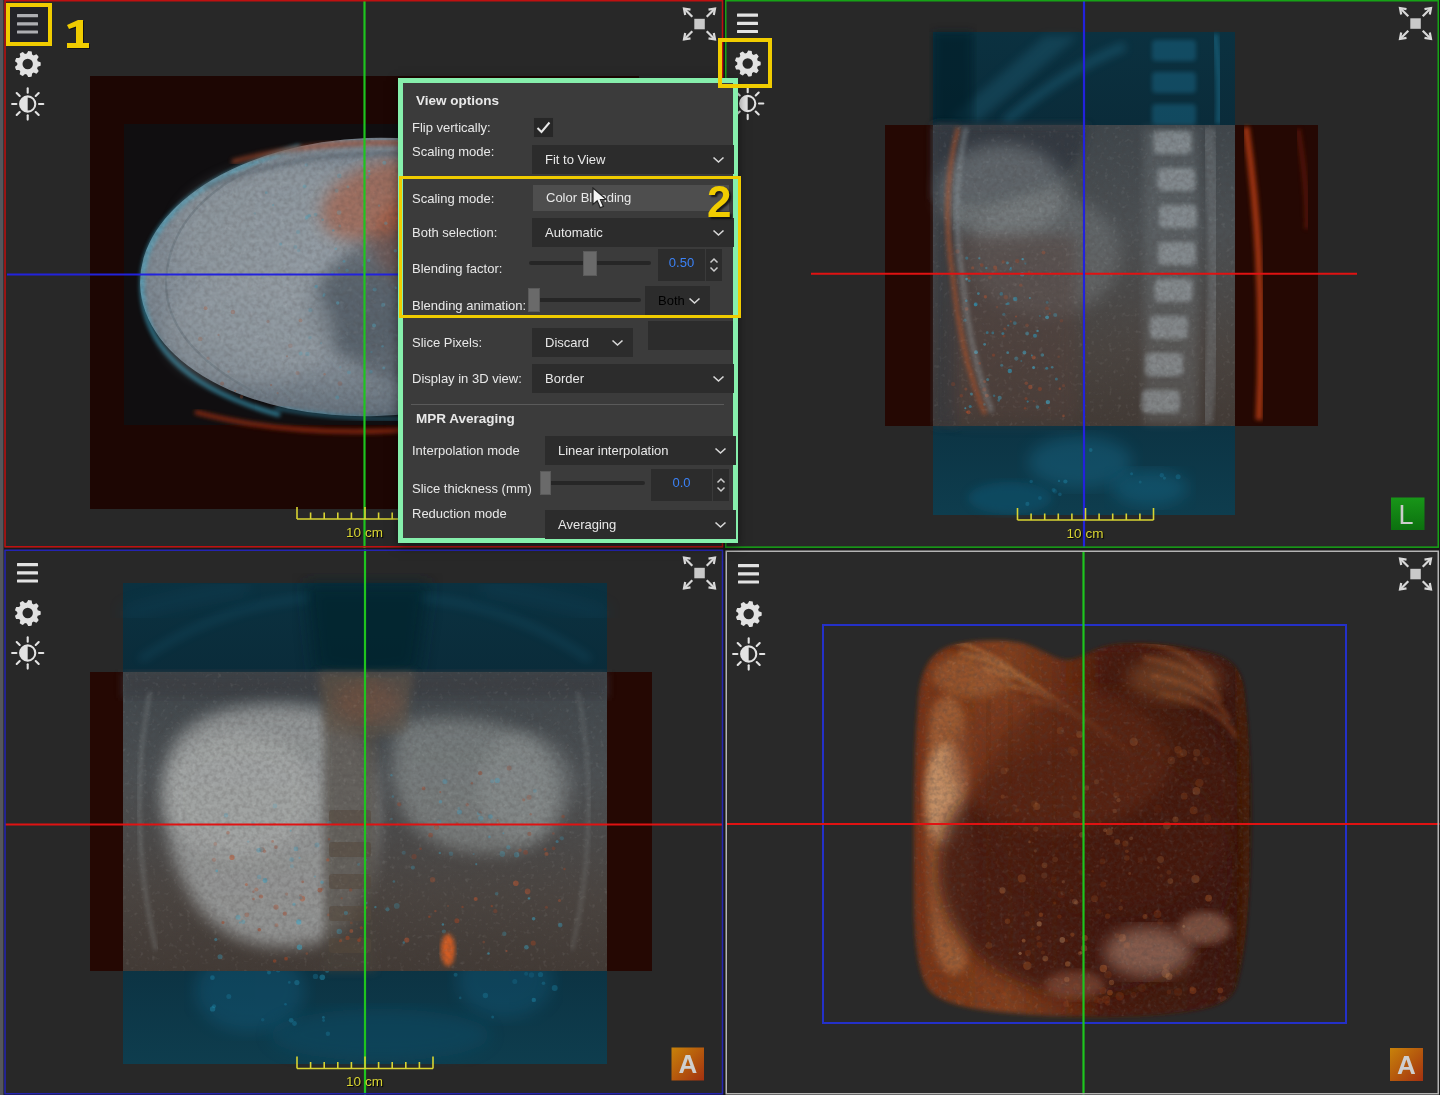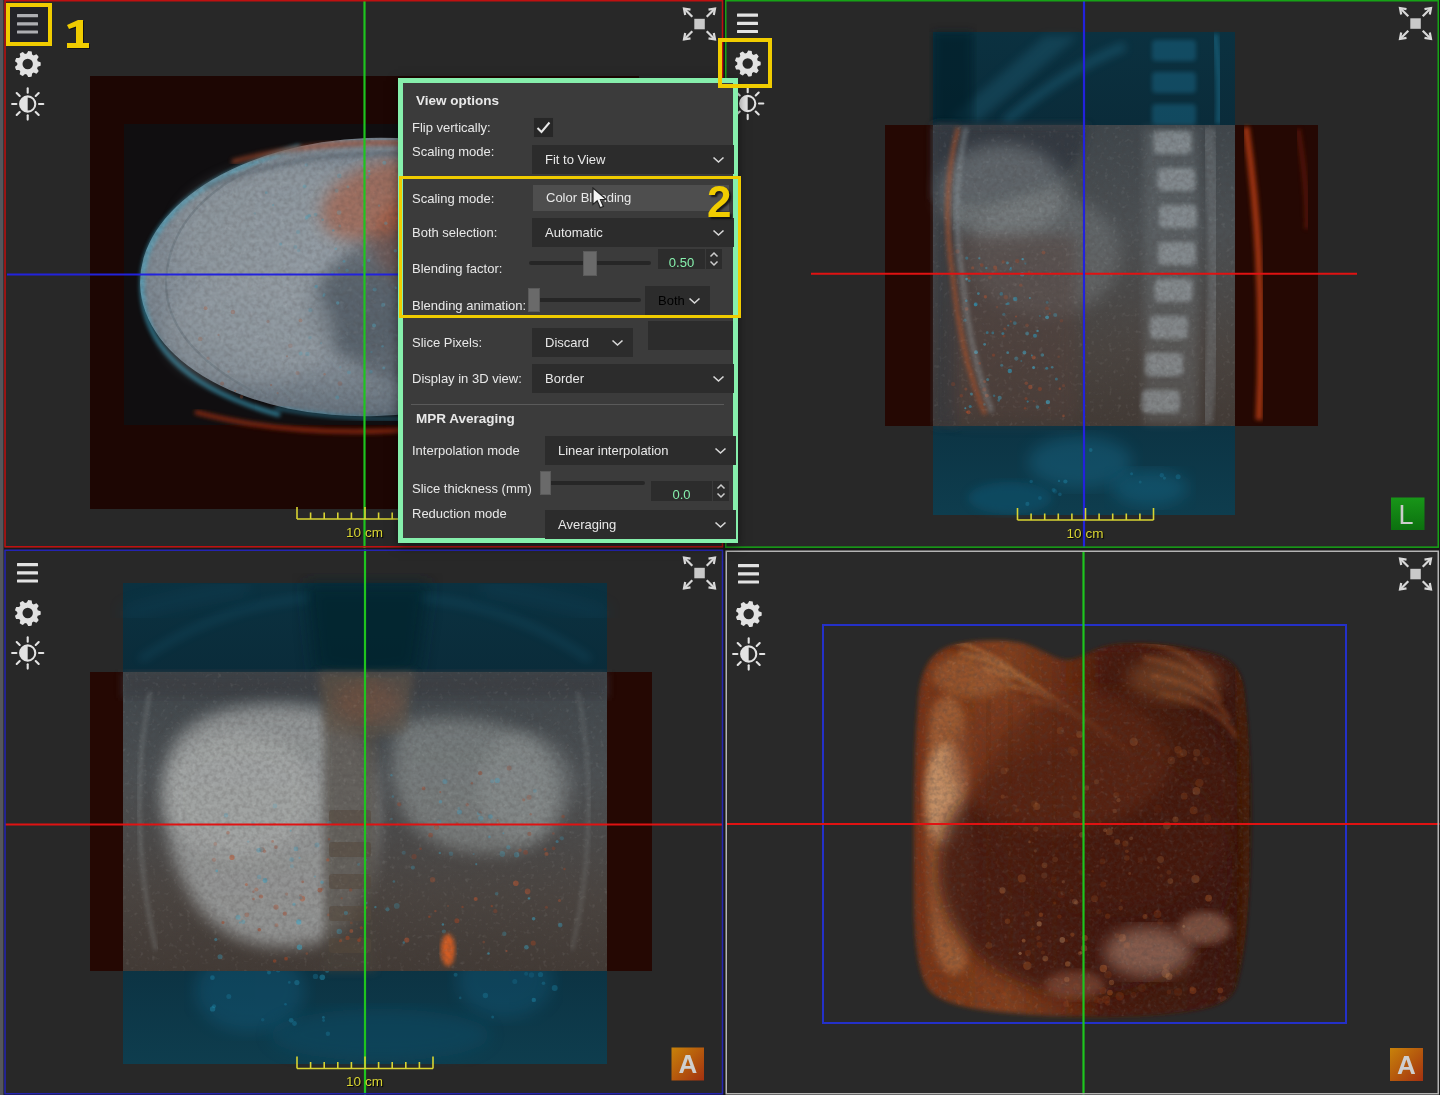--- a/index.html
+++ b/index.html
@@ -11,21 +11,21 @@
 .ptitle{position:absolute;left:13px;font-weight:bold;font-size:13.5px}
 .lbl{position:absolute;left:9px;font-size:13px;transform:translateY(-50%)}
 #panel .lbl{white-space:nowrap}
 .dd,.tb{position:absolute;height:29px;background:#2c2c2c;line-height:29px;padding-left:13px;font-size:13px}
 .tb{background:#4e4e4e;height:26px;line-height:26px}
 .cb{position:absolute;left:130px;top:34px;width:21px;height:21px;background:#272727;border:1px solid #3a3a3a;
  display:flex;align-items:center;justify-content:center}
 .sep{position:absolute;left:8px;right:9px;top:321px;height:1px;background:#5a5a5a}
 .sld{position:absolute;height:4px;background:#262626;border-radius:2px}
 .sh{position:absolute;background:#6a6a6a;border:1px solid #5a5a5a}
-.spinbox{position:absolute;height:20px;background:#2c2c2c;display:flex;color:#86efac}
+.spinbox{position:absolute;height:32px;background:#2c2c2c;display:flex;color:#3b82f6}
 .spinbox .val{flex:1;text-align:center;line-height:28px;font-size:13px}
 .spin{width:17px;border-left:1px solid #3a3a3a;display:flex;flex-direction:column;align-items:center;justify-content:center;gap:2px}
 .ybox{position:absolute;border:3.5px solid #f0cc00;pointer-events:none}
 .ydig{position:absolute;color:#f0cc00;font-weight:bold;font-family:"Liberation Sans",sans-serif;
  text-shadow:2px 2px 2px rgba(0,0,0,0.7)}
 </style></head>
 <body>
 <div id="app">
 <div id="scene"><svg width="1440" height="1095" viewBox="0 0 1440 1095" font-family="Liberation Sans, sans-serif">
 <defs>
@@ -1019,21 +1019,21 @@
       </div>
     </div>
 <div class="sld" style="left:529px;top:298px;width:112px"></div>
 <div class="sh" style="left:528px;top:288px;width:12px;height:24px"></div>
 <div class="dd" style="left:645px;top:286px;width:65px;height:29px;line-height:29px">Both<svg width="13" height="8" viewBox="0 0 13 8" style="position:absolute;right:9px;top:50%;margin-top:-4px">
         <path d="M1.5,1.5 L6.5,6 L11.5,1.5" fill="none" stroke="#d8d8d8" stroke-width="1.6"></path>
       </svg></div>
 <div class="dd" style="left:648px;top:321px;width:85px;height:29px"></div>
 <div class="sld" style="left:541px;top:481px;width:104px"></div>
 <div class="sh" style="left:540px;top:471px;width:11px;height:24px"></div>
-<div class="spinbox" style="left:651px;top:481px;width:78px">
+<div class="spinbox" style="left:651px;top:469px;width:78px">
       <div class="val">0.0</div>
       <div class="spin">
         <svg width="10" height="7" viewBox="0 0 10 7">
           <path d="M1.5,5.5 L5,2 L8.5,5.5" fill="none" stroke="#ccc" stroke-width="1.5"></path>
         </svg>
         <svg width="10" height="7" viewBox="0 0 10 7">
           <path d="M1.5,1.5 L5,5 L8.5,1.5" fill="none" stroke="#ccc" stroke-width="1.5"></path>
         </svg>
       </div>
     </div>

